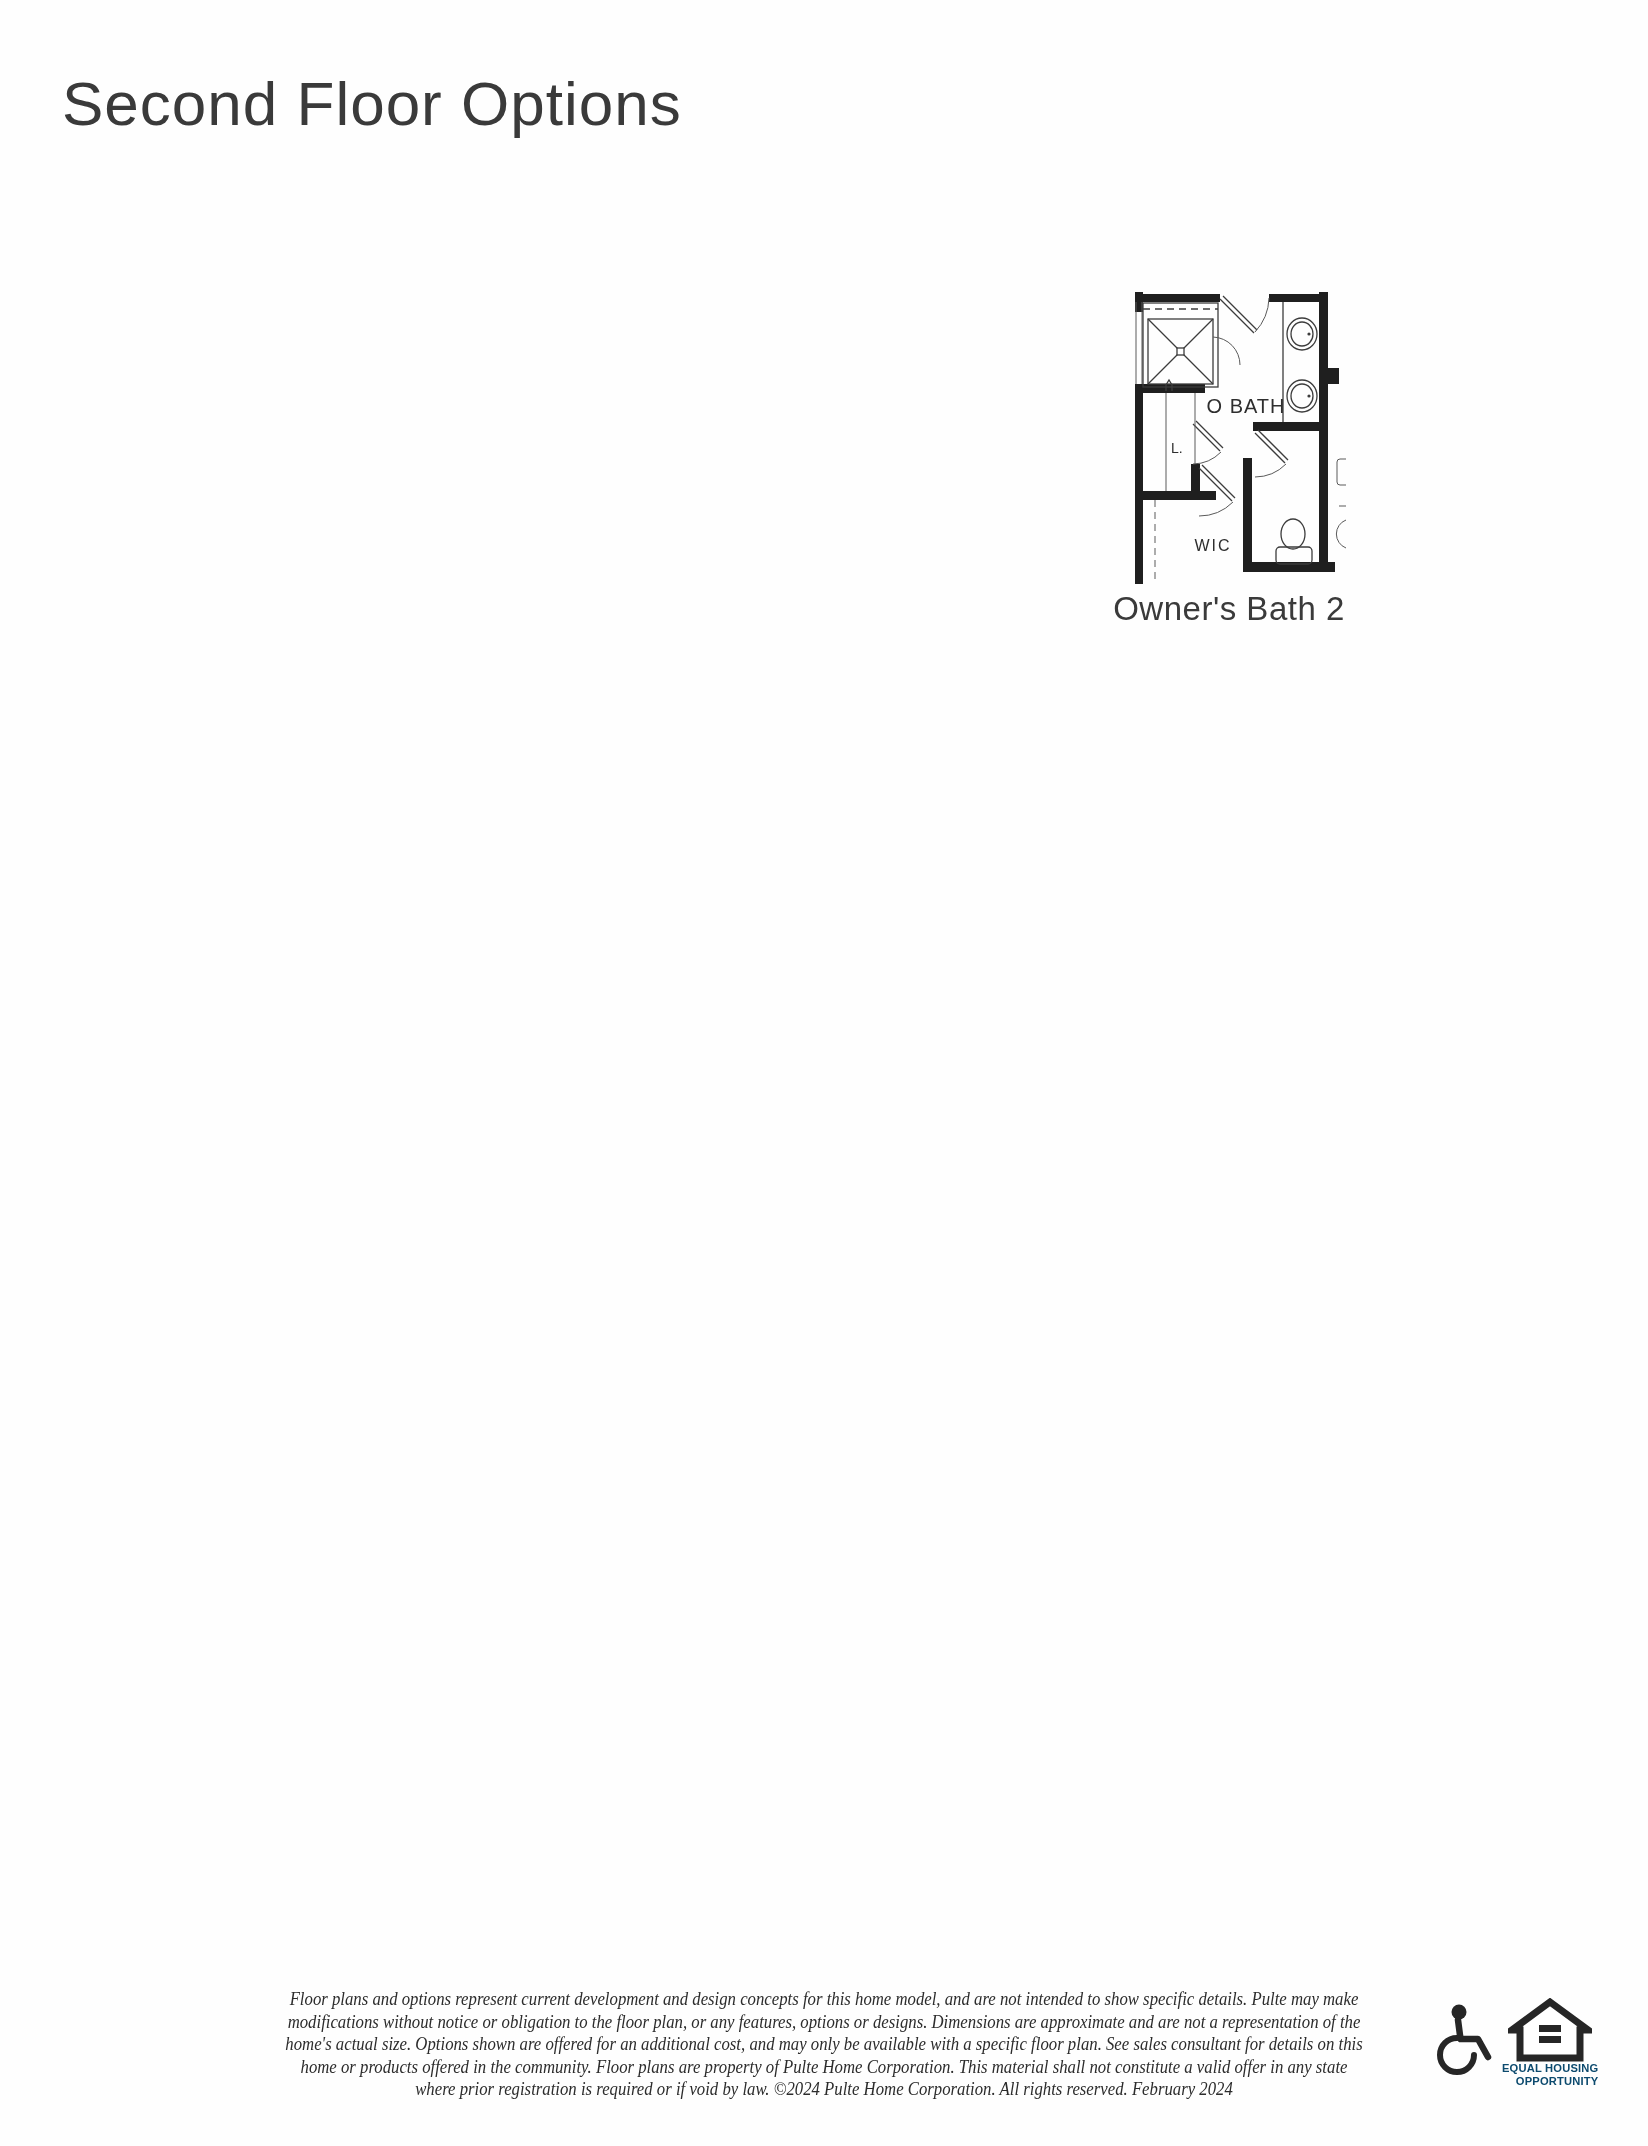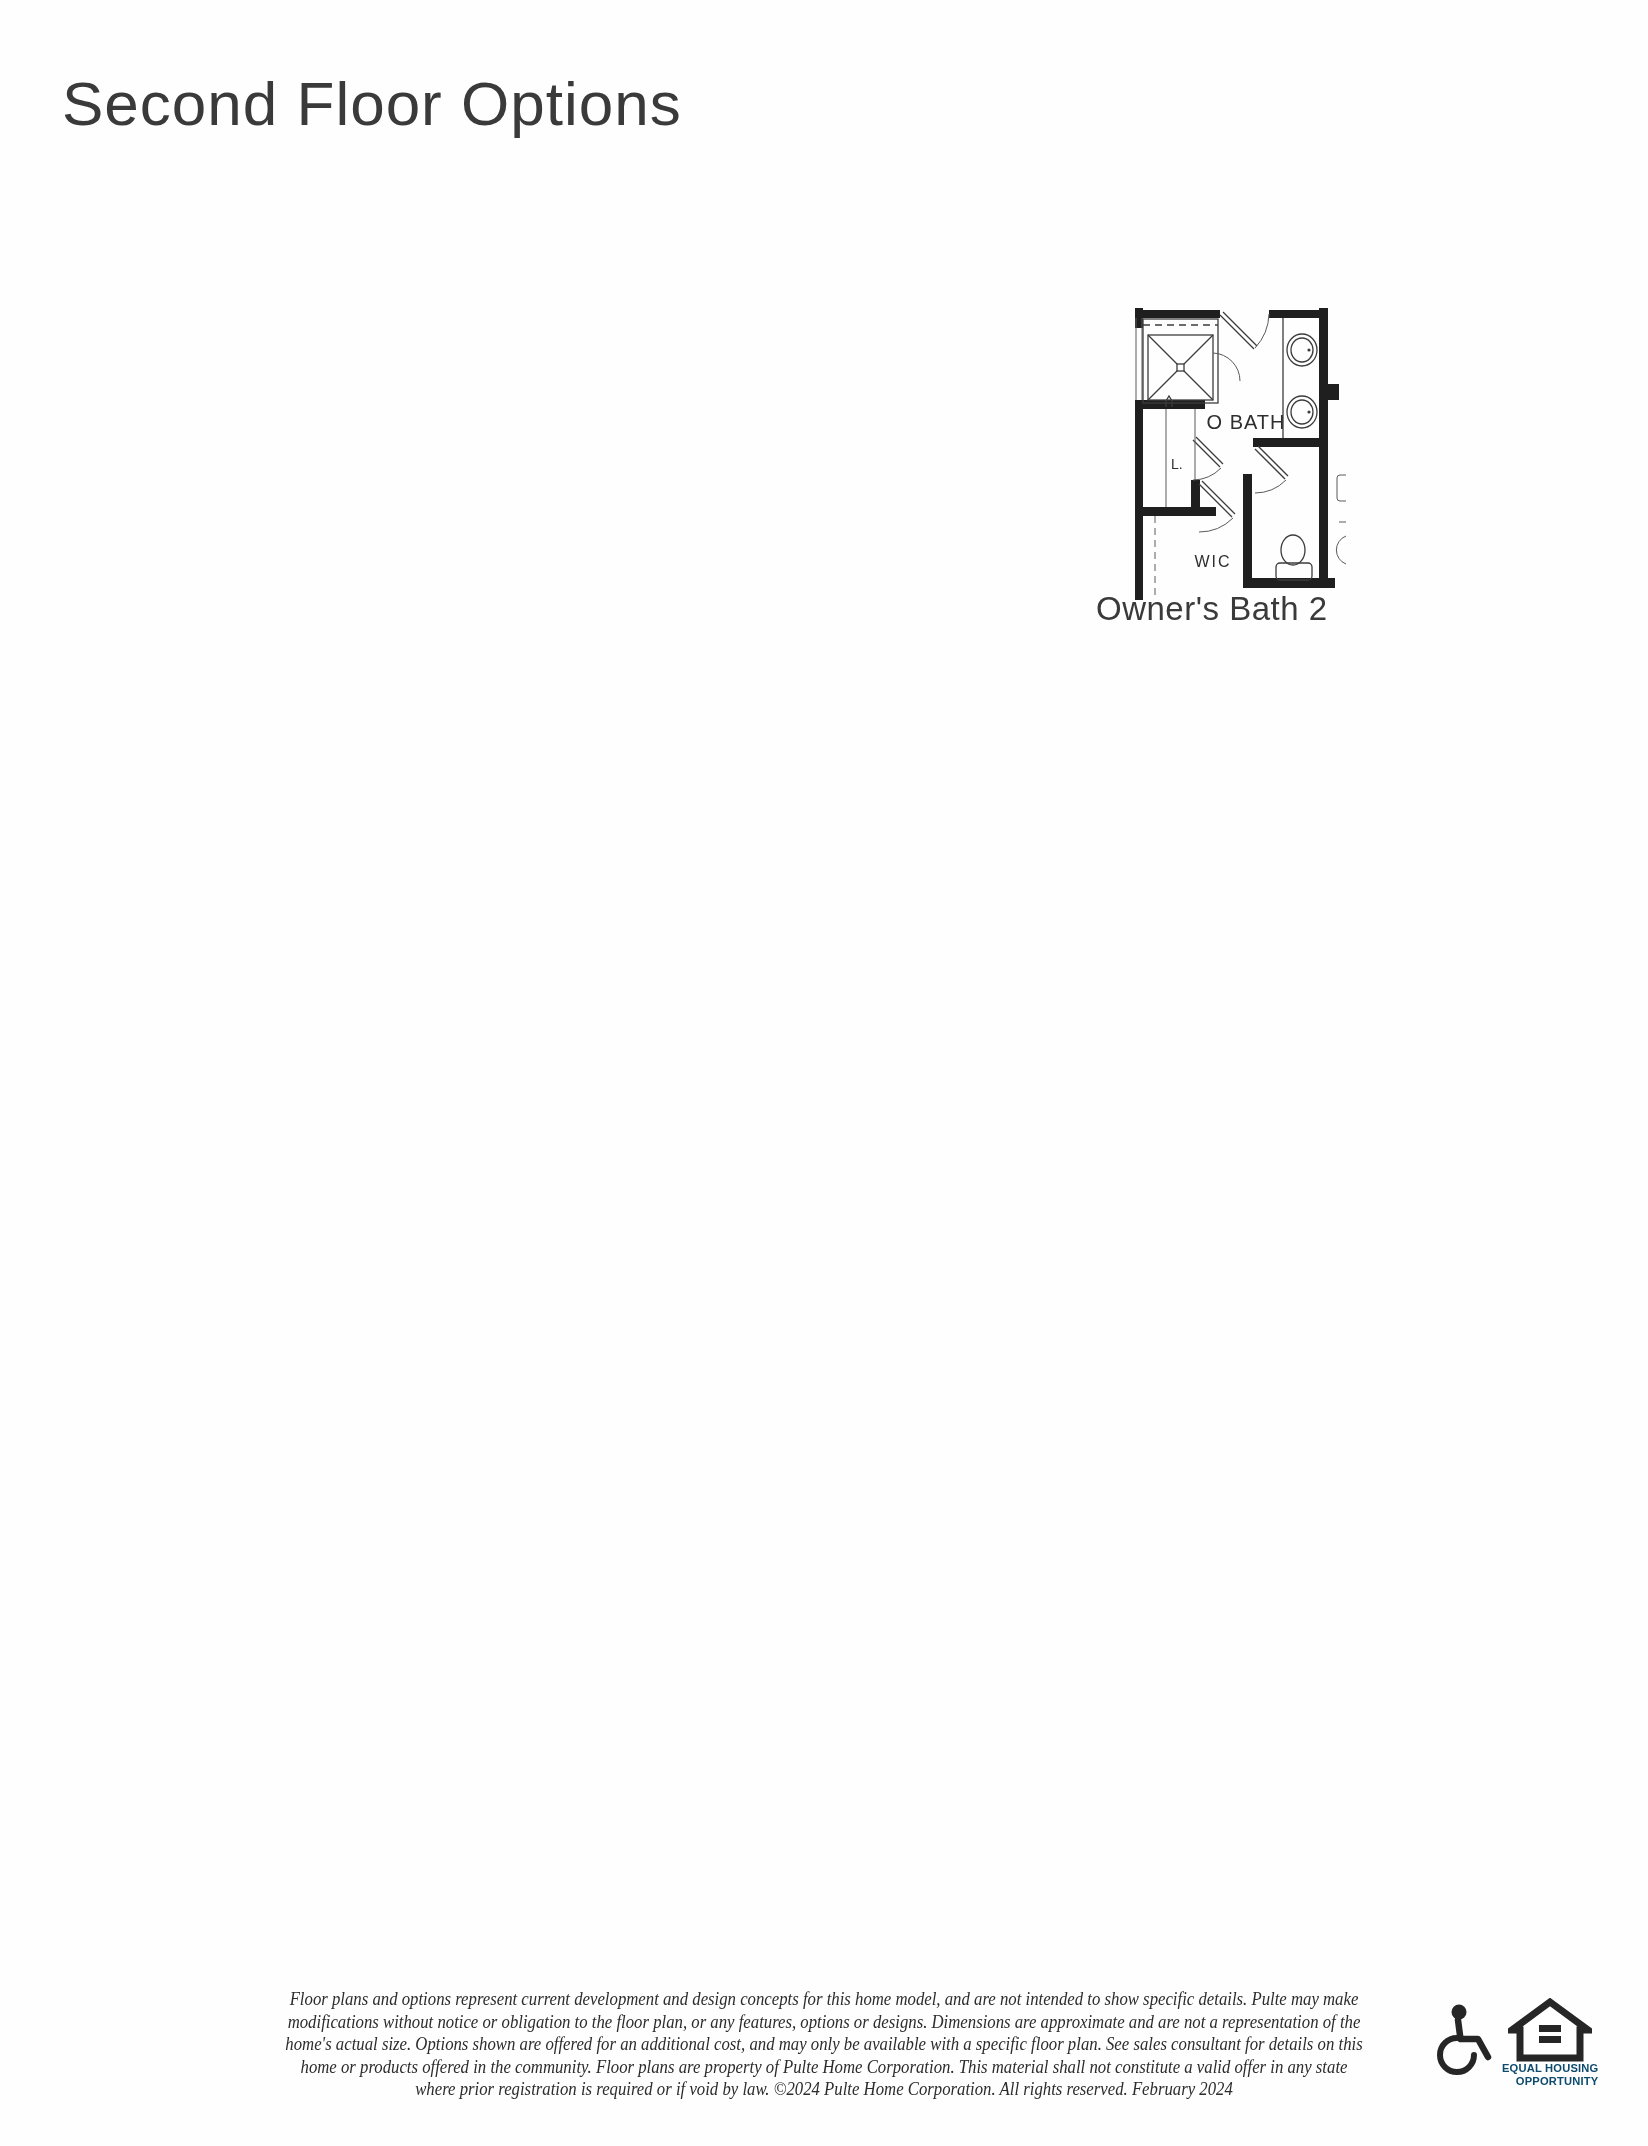--- a/index.html
+++ b/index.html
@@ -11,24 +11,24 @@
   
   .page-title{
     position:absolute;left:62px;top:68px;margin:0;
     font-size:62px;font-weight:400;letter-spacing:1px;color:#3a3a3a;
   }
   .brand{
     position:absolute;top:71px;right:12px;margin:0;
     font-size:57px;font-weight:400;letter-spacing:2px;color:#303030;
   }
   
-  .plan{position:absolute;left:1133px;top:308px;width:230px;height:300px;}
+  .plan{position:absolute;left:1133px;top:292px;width:230px;height:300px;}
   .plan-caption{
     position:absolute;left:1096px;top:590px;width:266px;
-    font-size:33px;color:#3a3a3a;letter-spacing:0.5px;
+    text-align:center;font-size:33px;color:#3a3a3a;letter-spacing:0.5px;
   }
   .plan-svg .wall{fill:#1f1f1f;stroke:none;}
   .plan-svg .ln{fill:none;stroke:#3c3c3c;stroke-width:1.3;}
   .plan-svg .lt{fill:none;stroke:#5a5a5a;stroke-width:1;}
   .plan-svg .dash{stroke-dasharray:7 5;}
   .plan-svg text{fill:#2e2e2e;font-family:"Liberation Sans",sans-serif;}
   
   .disclaimer{
     position:absolute;left:0;top:1988px;width:100%;
     text-align:center;font-family:"Liberation Serif",serif;font-style:italic;

